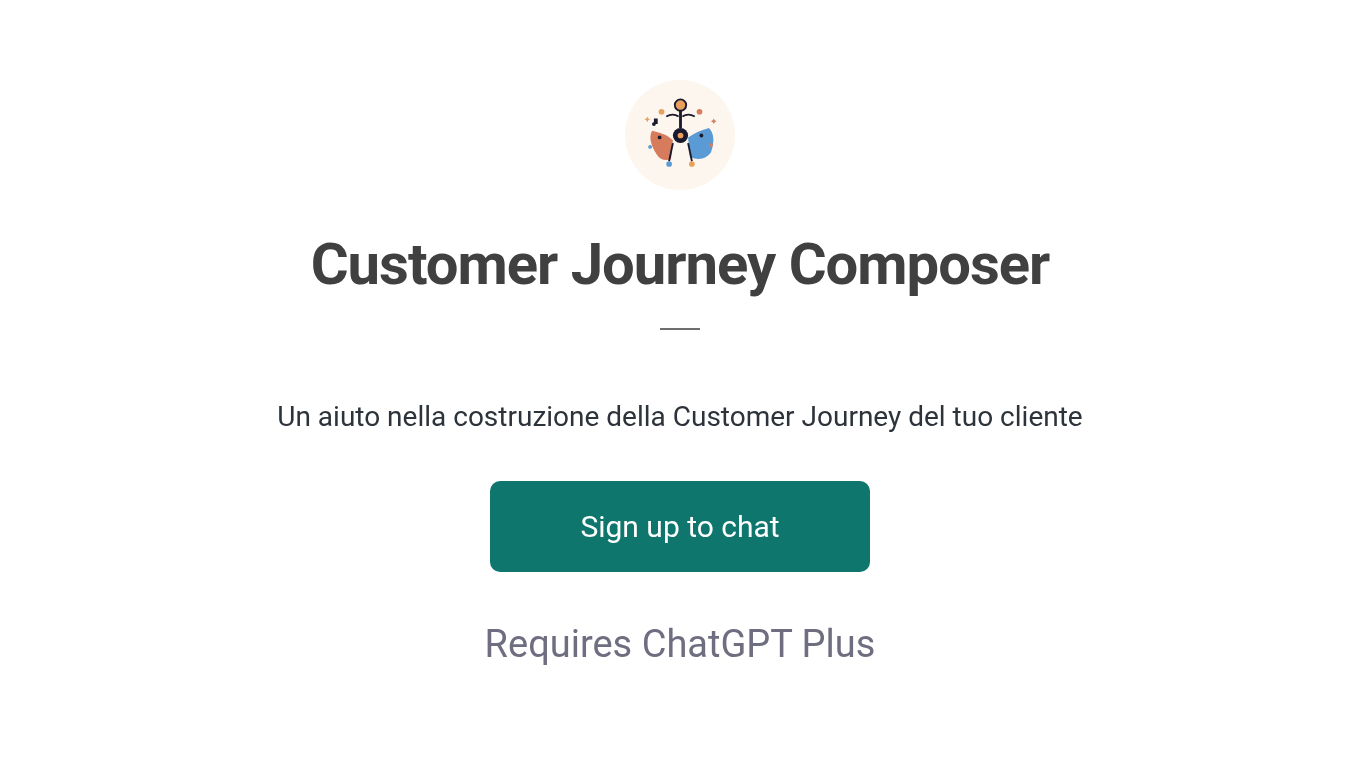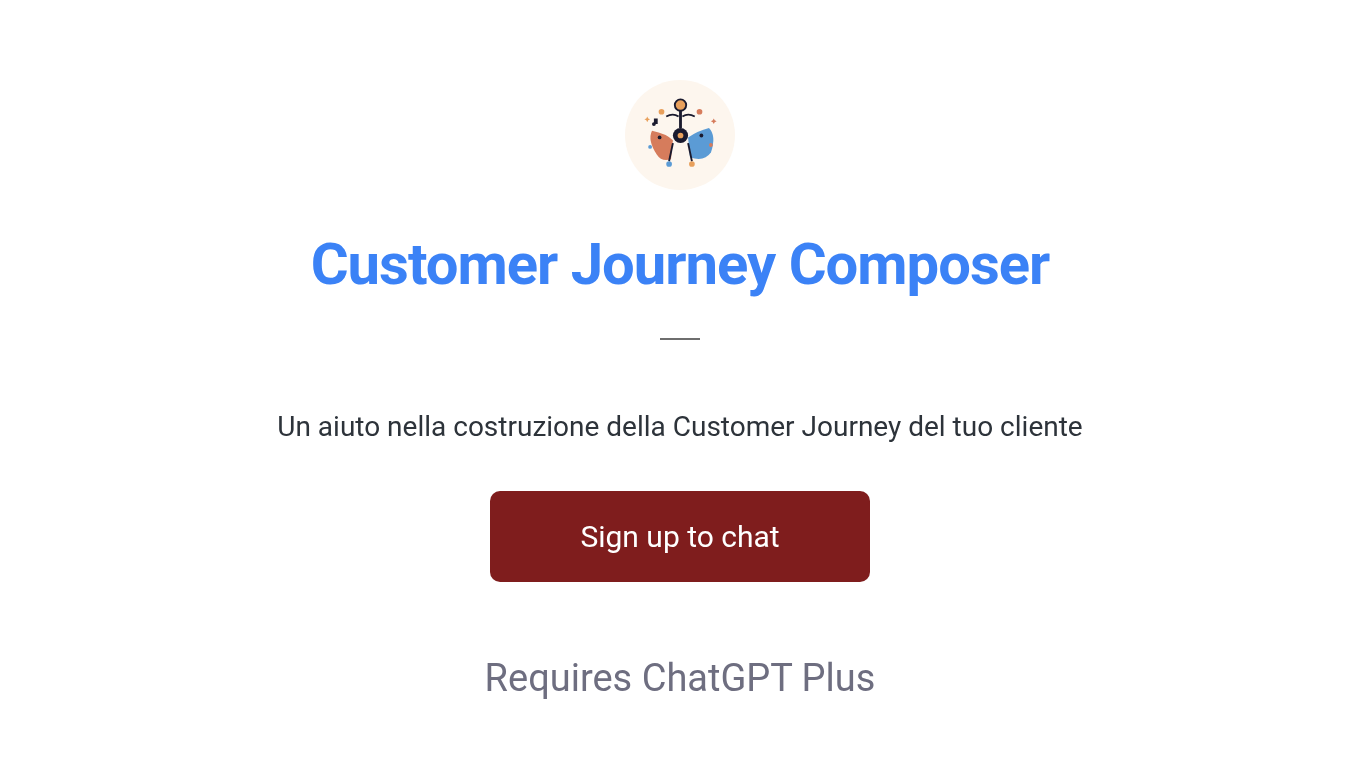--- a/index.html
+++ b/index.html
@@ -29,48 +29,48 @@
       position: relative;
       overflow: hidden;
     }
     .logo svg {
       width: 95px;
       height: 95px;
     }
     .title {
       font-size: 58px;
       font-weight: 700;
-      color: #3b82f6;
+      color: #404040;
       text-align: right;
-      margin-bottom: 40px;
+      margin-bottom: 30px;
       letter-spacing: -1px;
     }
     .divider {
       width: 40px;
       height: 2px;
       background: #6e6e6e;
       margin-bottom: 70px;
     }
     .description {
       font-size: 28px;
       color: #2d333a;
       text-align: left;
       margin-bottom: 48px;
       font-weight: 400;
     }
     .signup-button {
-      background: #7f1d1d;
+      background: #0f766e;
       color: #ffffff;
       border: none;
       border-radius: 10px;
       padding: 28px 90px;
       font-size: 30px;
       font-weight: 400;
       cursor: pointer;
-      margin-bottom: 74px;
+      margin-bottom: 50px;
       font-family: inherit;
     }
     .requires {
       font-size: 38px;
       color: #6e6e80;
       font-weight: 400;
     }
   </style>
 </head>
 <body>

